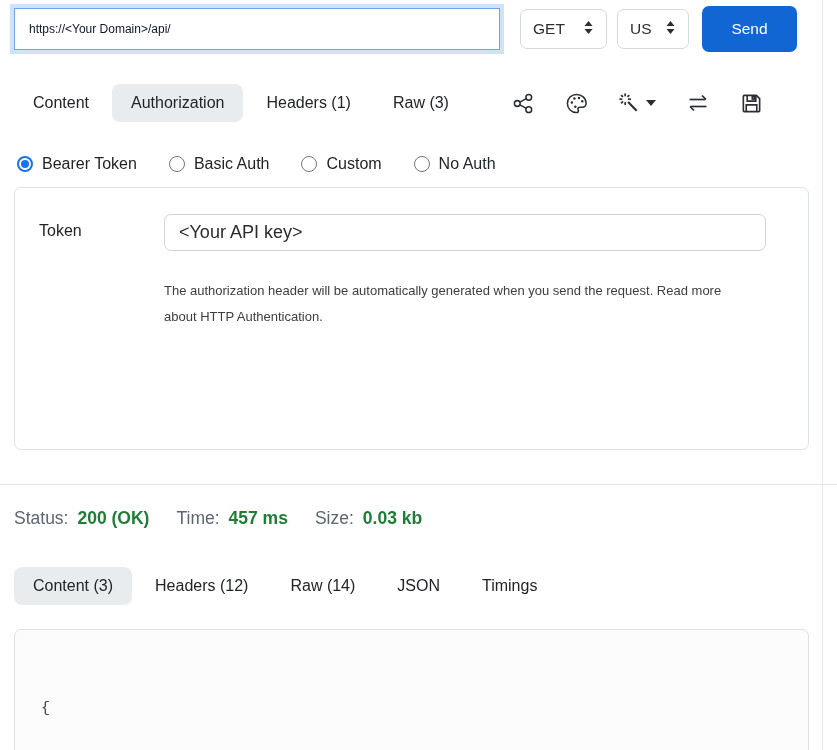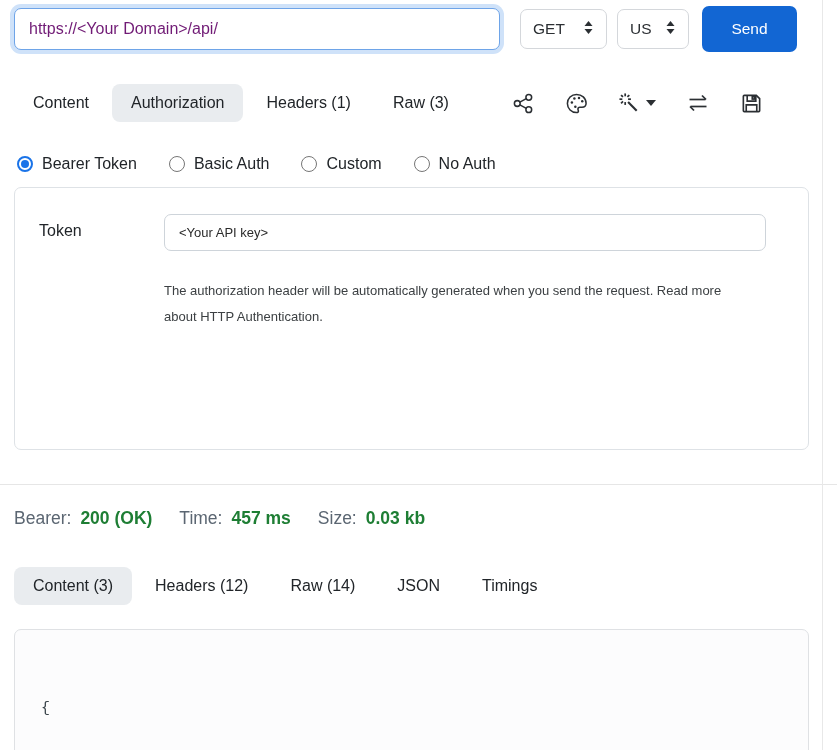--- a/index.html
+++ b/index.html
@@ -11,22 +11,22 @@
   .page { padding:0 14px; width:823px; }
   .right-divider {
     position:absolute; top:0; left:822px; width:1px; height:750px;
     background:#e8e8e8;
   }
 
   
   .topbar { display:flex; align-items:center; gap:10px; padding-top:6px; }
   .url-input {
     flex:0 0 486px; height:42px; font-family:"Liberation Sans",sans-serif;
-    font-size:16px; color:#701a75; padding:0 14px;
-    border:1px solid #6ea4e8; border-radius:7px; outline:none;
+    font-size:12px; color:#0f172a; padding:0 14px;
+    border:1px solid #6ea4e8; border-radius:0; outline:none;
     box-shadow:0 0 0 4px #cfe2f9;
   }
   .select-box {
     height:40px; display:flex; align-items:center; justify-content:space-between;
     border:1px solid #d4d7db; border-radius:7px; background:#fff;
     padding:0 12px; font-size:15.5px; color:#2b2f33; cursor:pointer;
   }
   .select-method { width:87px; margin-left:10px; }
   .select-region { width:72px; }
   .send-btn {
@@ -56,21 +56,21 @@
 
   
   .auth-panel {
     margin-top:14px; height:263px; border:1px solid #dee2e6; border-radius:7px;
     padding:26px 24px; display:flex;
   }
   .token-label { width:125px; padding-top:8px; font-size:16px; color:#212529; }
   .token-col { flex:1; padding-right:0; }
   .token-input {
     width:602px; height:37px; font-family:"Liberation Sans",sans-serif;
-    font-size:13px; color:#2b2b2b; padding:0 14px;
+    font-size:18px; color:#2b2b2b; padding:0 14px;
     border:1px solid #ced4da; border-radius:7px; outline:none; background:#fff;
   }
   .helper-text {
     margin-top:27px; max-width:586px; font-size:13px; line-height:25.5px; color:#3c4043;
   }
 
   
   .h-divider { margin-top:34px; margin-left:-14px; width:837px; height:1px; background:#e6e6e6; border:none; }
 
   
@@ -203,21 +203,21 @@
     <div class="token-label">Token</div>
     <div class="token-col">
       <input class="token-input" type="text" value="&lt;Your API key&gt;" style="">
       <div class="helper-text">The authorization header will be automatically generated when you send the request. Read more about HTTP Authentication.</div>
     </div>
   </div>
 
   <hr class="h-divider">
 
   <div class="status-row">
-    <span class="status-label">Bearer:</span>
+    <span class="status-label">Status:</span>
     <span class="status-value">200 (OK)</span>
     <span class="status-label">Time:</span>
     <span class="status-value">457 ms</span>
     <span class="status-label">Size:</span>
     <span class="status-value">0.03 kb</span>
   </div>
 
   <div class="resp-tabs">
     <div class="tab active">Content (3)</div>
     <div class="tab">Headers (12)</div>

